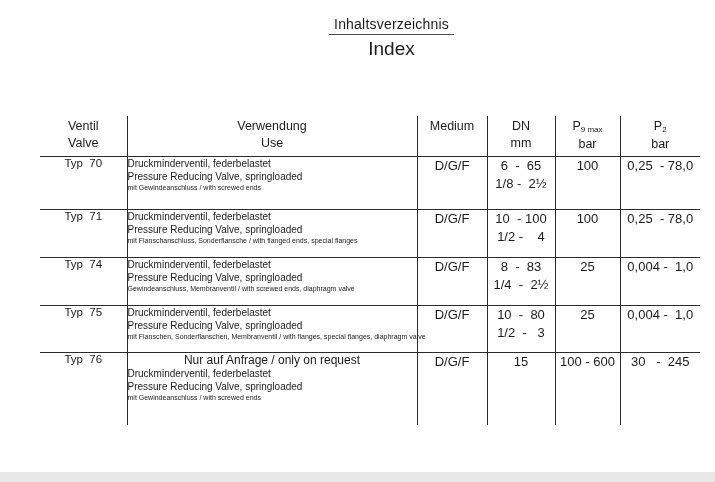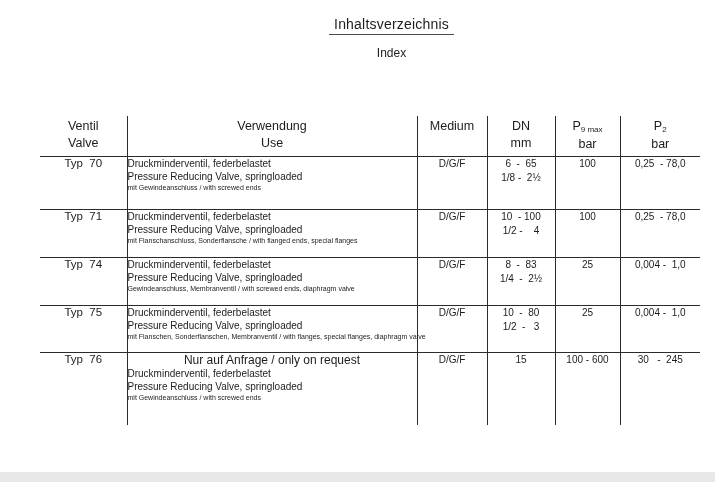--- a/index.html
+++ b/index.html
@@ -5,38 +5,38 @@
   html,body{margin:0;padding:0;background:#e8e8e8;}
   .page{
     width:715px;height:472px;background:#ffffff;position:relative;
     font-family:"Liberation Sans","DejaVu Sans",sans-serif;color:#1c1c1c;
     overflow:hidden;margin:0 auto;
   }
   
   .title-block{position:absolute;top:16px;left:0;width:100%;text-align:center;}
   .title-inner{display:inline-block;position:relative;left:34px;text-align:center;}
   .title-de{font-size:14px;letter-spacing:.2px;padding:0 5px 2px;border-bottom:1.5px solid #4d4d4d;}
-  .title-en{font-size:12px;padding-top:3px;margin-top:8px;}
+  .title-en{font-size:19px;padding-top:3px;}
   
   table.idx{position:absolute;left:40px;top:116px;width:660px;border-collapse:collapse;table-layout:fixed;}
   table.idx td{vertical-align:top;padding:0;}
   .vline{border-left:1px solid #2b2b2b;}
   tr.hdr td{border-bottom:1px solid #2b2b2b;text-align:center;font-size:12.5px;line-height:1.35;padding:2px 0 3px;}
   tr.body{}
   tr.body td{border-bottom:1px solid #2b2b2b;}
   tr.body.last td{border-bottom:none;}
   .h-sub{font-size:8px;vertical-align:-2px;letter-spacing:0;}
   
   .c-valve{text-align:center;font-size:11.5px;padding-top:2px;white-space:pre;}
   .c-use{padding:1px 4px 0 9px;}
   .c-use .line{font-size:10px;line-height:1.34;white-space:nowrap;}
   .c-use .req{font-size:12px;text-align:center;white-space:nowrap;}
   .c-use .note{font-size:7px;line-height:1.5;white-space:nowrap;}
   .c-use .line:empty,.c-use .req:empty,.c-mid .l2:empty{display:none;}
-  .c-mid{text-align:center;font-size:10px;padding-top:2px;white-space:pre;line-height:1.4;}
+  .c-mid{text-align:center;font-size:13px;padding-top:2px;white-space:pre;line-height:1.4;}
   .r0{height:53px;} .r1{height:48px;} .r2{height:48px;} .r3{height:47px;} .r4{height:73px;}
 </style>
 </head>
 <body>
 
 <div class="page">
 
   <div class="title-block">
     <div class="title-inner">
       <div class="title-de">Inhaltsverzeichnis</div>

